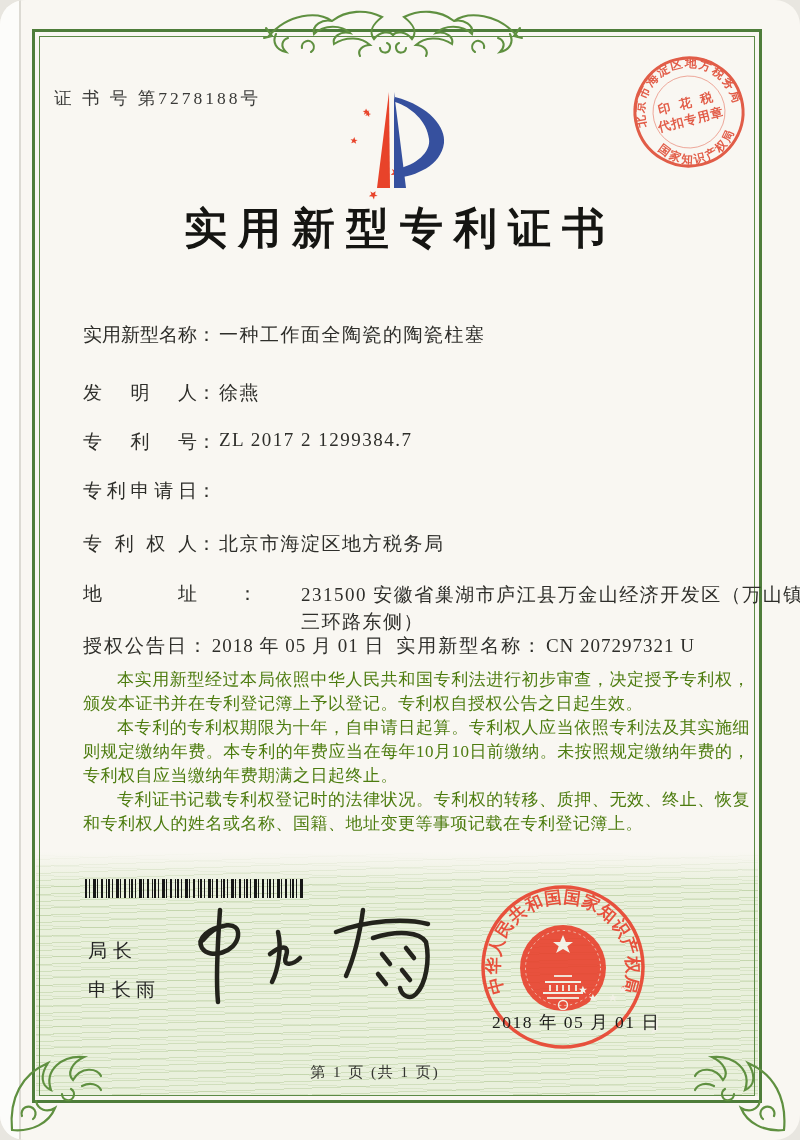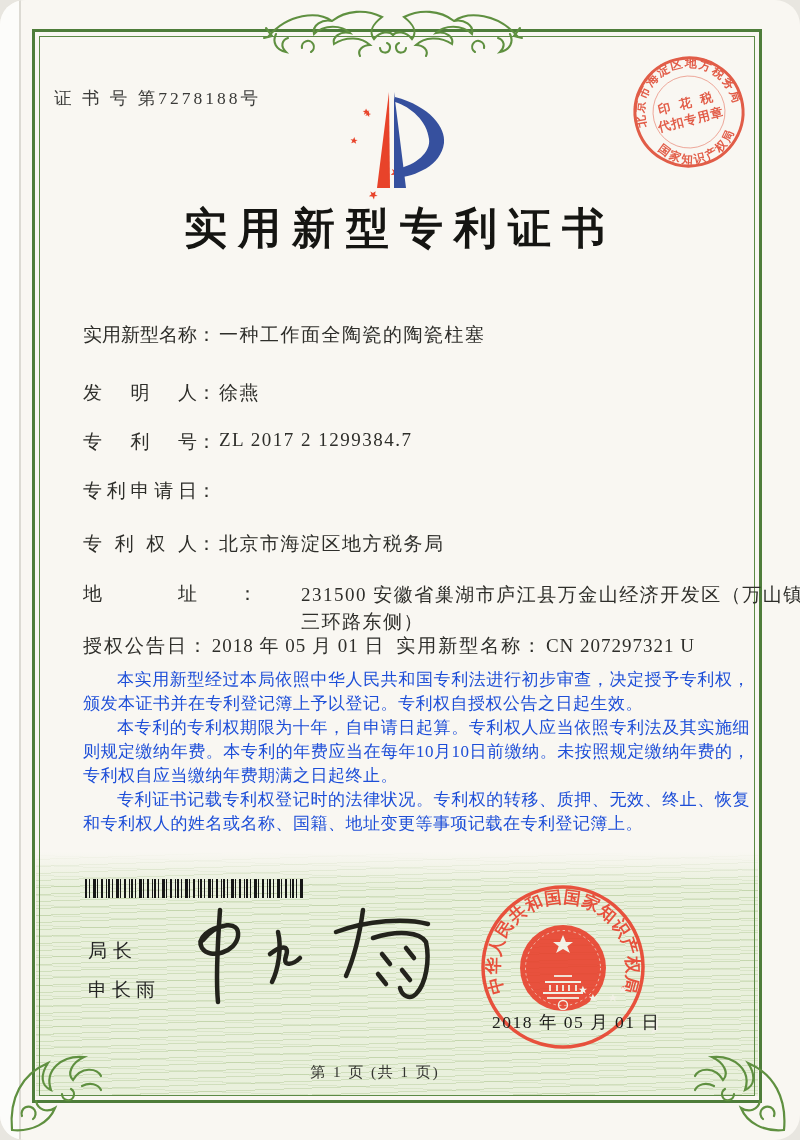--- a/index.html
+++ b/index.html
@@ -34,21 +34,21 @@
   .fvalue{display:inline-block;margin-left:3px;letter-spacing:1.5px;}
   .fvalue.wrap{width:508px;line-height:27px;}
 
   .grant-row{position:absolute;left:83px;top:633px;width:612px;display:flex;
     justify-content:space-between;font-size:19px;color:#2e2e2a;}
   .gr-label{letter-spacing:2px;}
   .gr-val{letter-spacing:1px;}
 
   .paras{position:absolute;left:83px;top:668px;width:667px;}
   .paras p{margin:0;text-indent:2em;text-align:justify;font-size:17px;line-height:24px;
-    letter-spacing:.5px;color:#1d4ed8;}
+    letter-spacing:.5px;color:#4d7c0f;}
 
   .barcode{position:absolute;left:85px;top:879px;width:218px;height:19px;background:
     repeating-linear-gradient(90deg,
       #161616 0 2px, transparent 2px 4px,
       #161616 4px 5px, transparent 5px 8px,
       #161616 8px 11px, transparent 11px 12px,
       #161616 12px 13px, transparent 13px 16px,
       #161616 16px 18px, transparent 18px 21px,
       #161616 21px 22px, transparent 22px 23px);}
 

